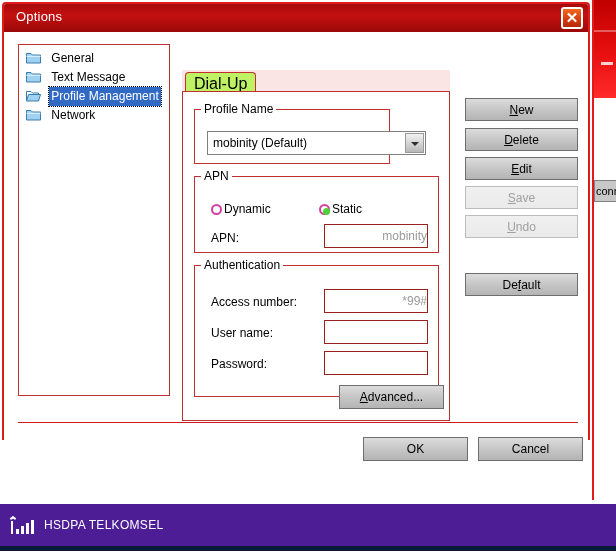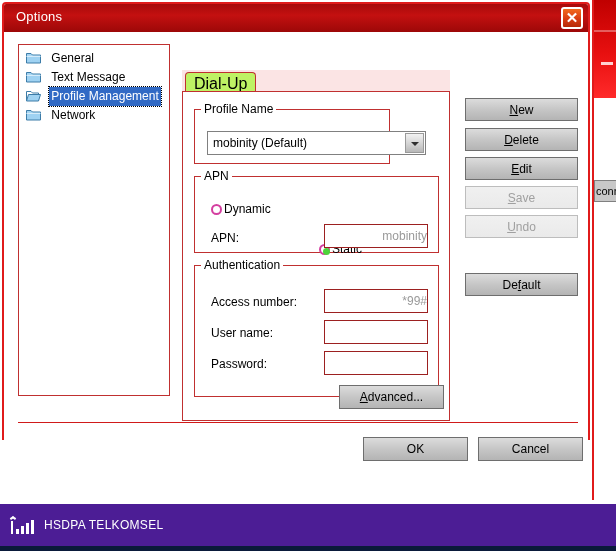--- a/index.html
+++ b/index.html
@@ -195,21 +195,21 @@
     position: relative;
   }
   .radio.checked .dot::after {
     content: "";
     position: absolute; left: 2px; top: 2px;
     width: 7px; height: 7px;
     border-radius: 50%;
     background: #4cd43a;
   }
   #radio-dynamic { left: 16px; top: 25px; }
-  #radio-static  { left: 124px; top: 25px; margin-top: 40px; }
+  #radio-static  { left: 124px; top: 25px; }
 
   .field-label {
     position: absolute;
     font-size: 12px; color: #000;
     white-space: nowrap;
   }
   .textbox {
     position: absolute;
     background: #ffffff;
     border: 1px solid #9c2020;

